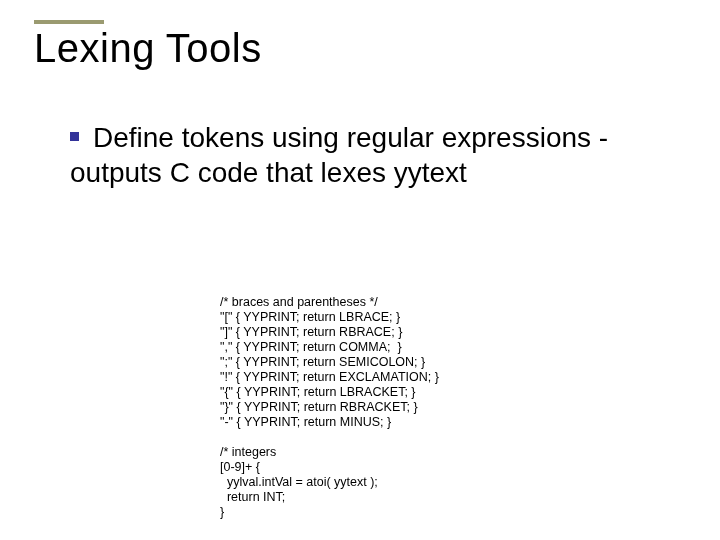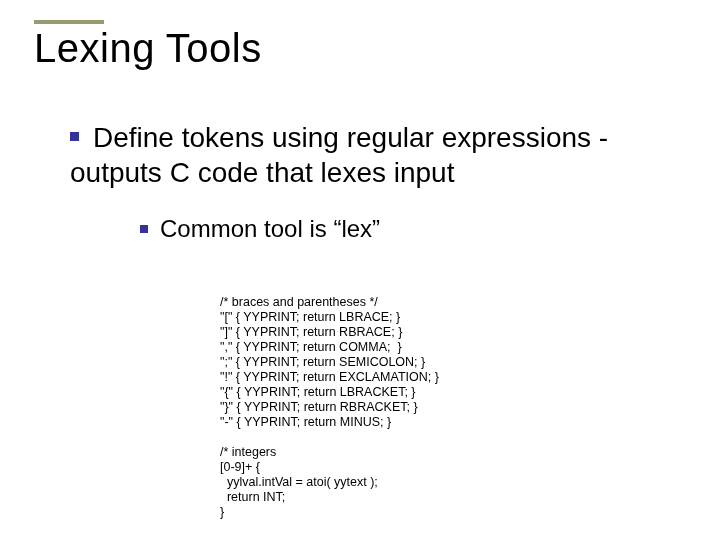--- a/index.html
+++ b/index.html
@@ -78,26 +78,23 @@
 </head>
 <body>
 <div class="slide">
 
   <div class="title-wrap">
     <div class="title-rule"></div>
     <div class="title">Lexing Tools</div>
   </div>
 
   <div class="lvl1">
-    <span class="bullet"></span><span>Define tokens using regular expressions - outputs C code that lexes input</span>
+    <span class="bullet"></span><span>Define tokens using regular expressions - outputs C code that lexes yytext</span>
   </div>
 
-  <div class="lvl2">
-    <span class="bullet small"></span><span>Common tool is “lex”</span>
-  </div>
 
   <div class="code">/* braces and parentheses */
 "[" { YYPRINT; return LBRACE; }
 "]" { YYPRINT; return RBRACE; }
 "," { YYPRINT; return COMMA;  }
 ";" { YYPRINT; return SEMICOLON; }
 "!" { YYPRINT; return EXCLAMATION; }
 "{" { YYPRINT; return LBRACKET; }
 "}" { YYPRINT; return RBRACKET; }
 "-" { YYPRINT; return MINUS; }

